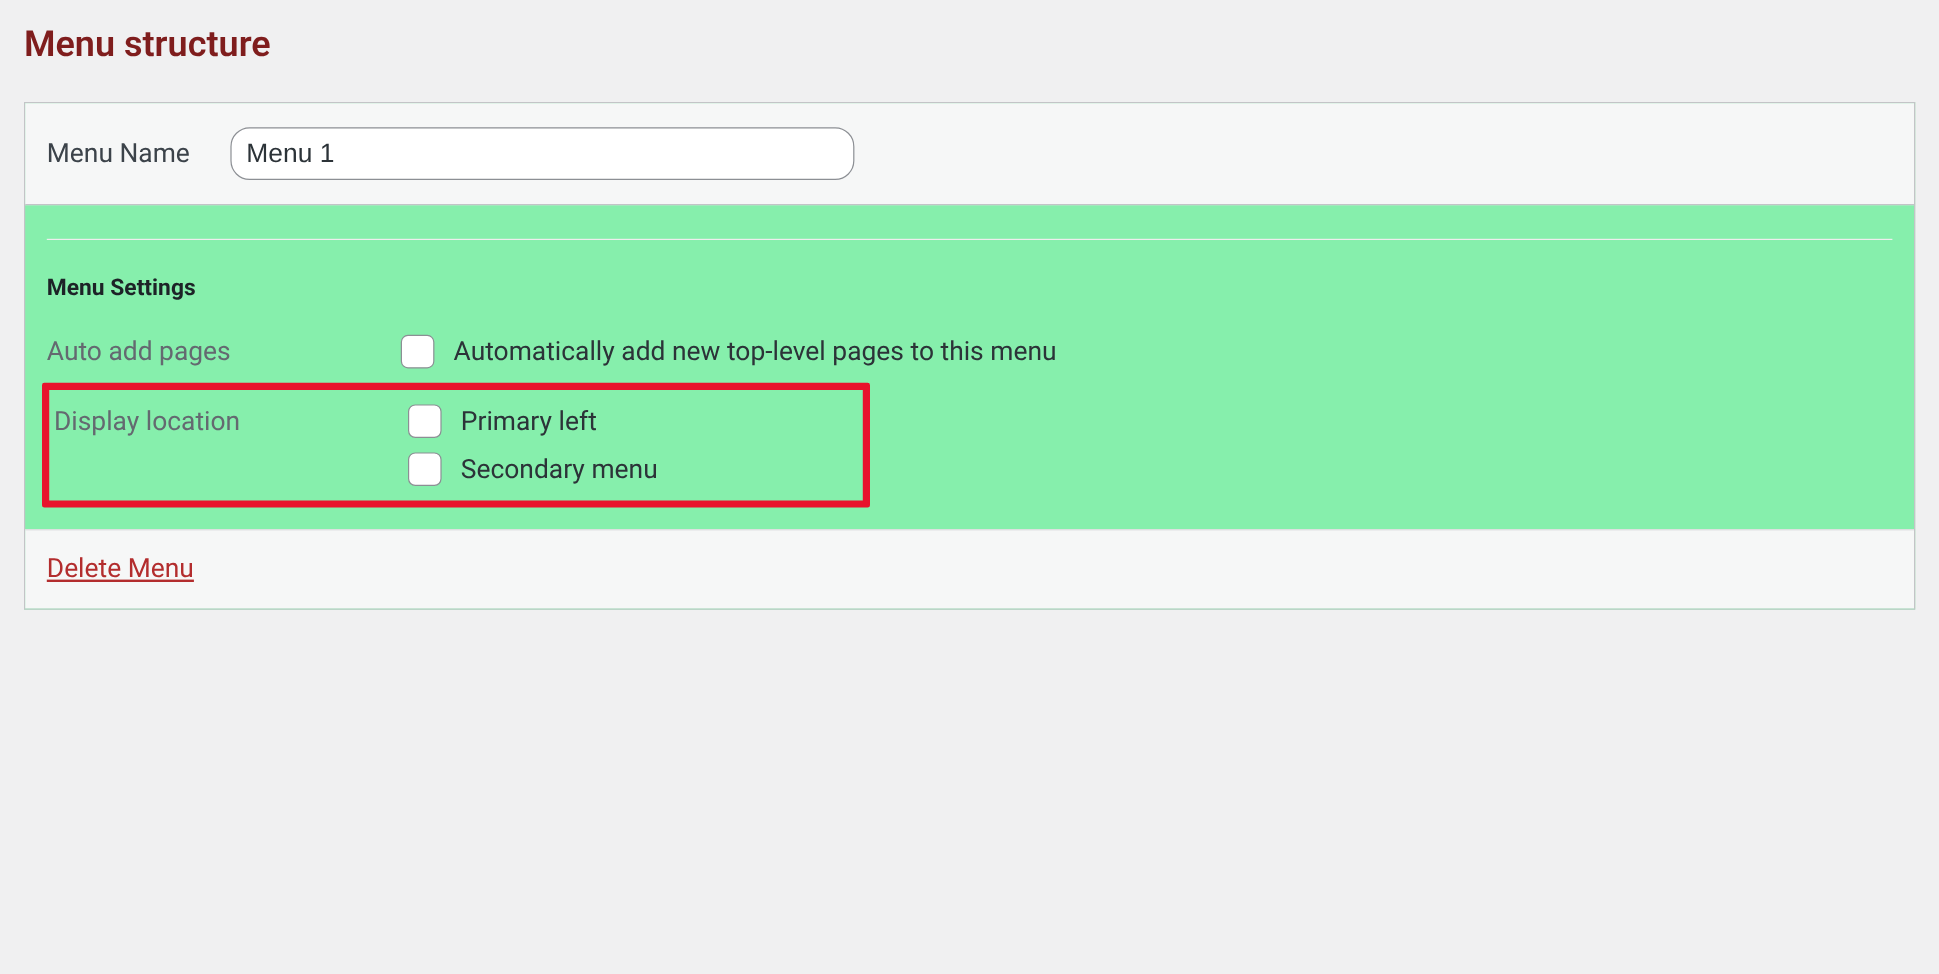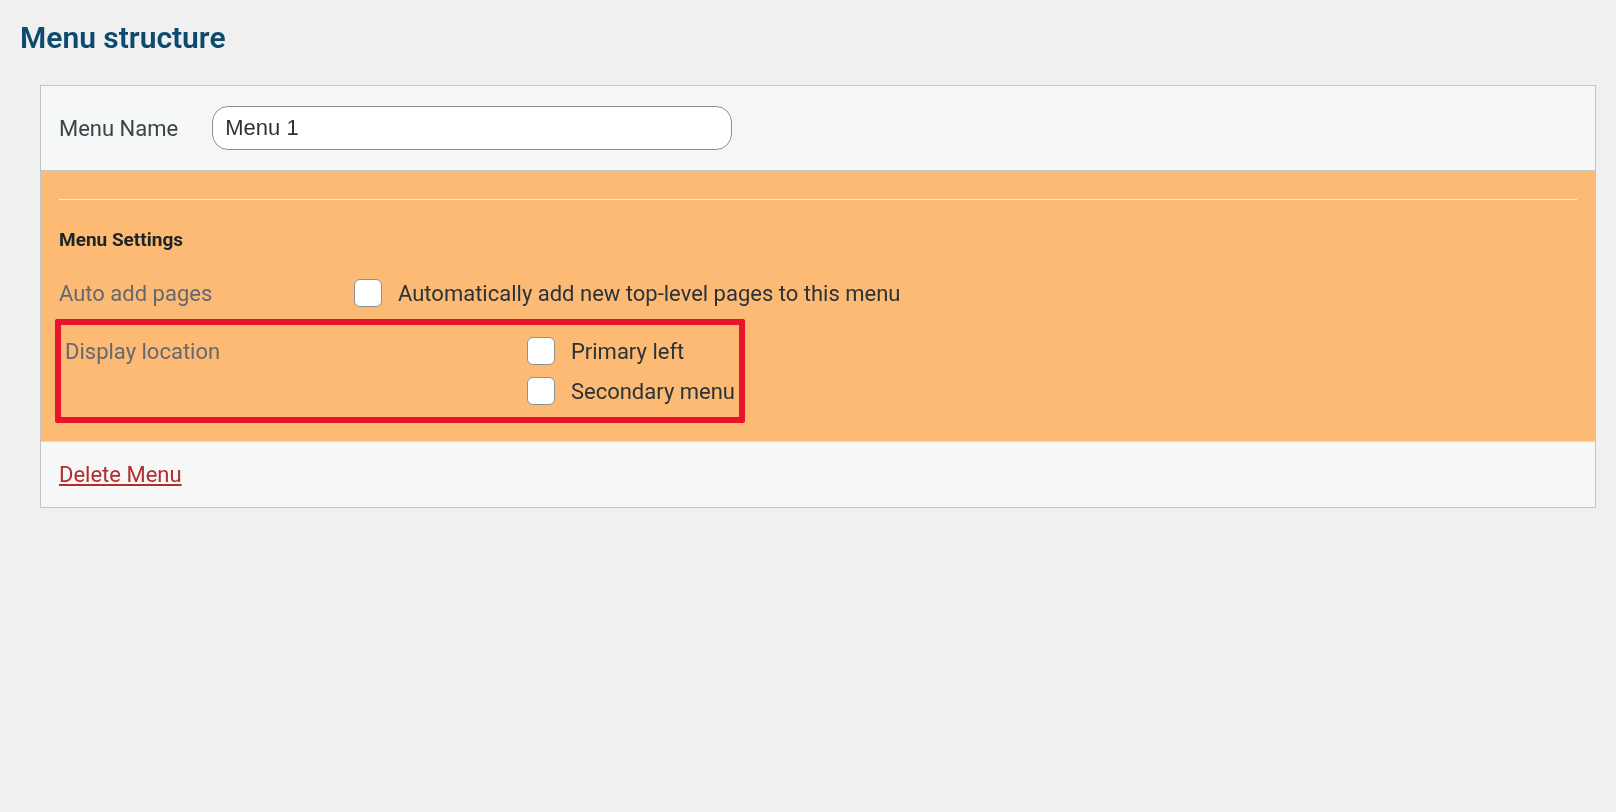--- a/index.html
+++ b/index.html
@@ -9,27 +9,26 @@
     }
     body {
       font-family: -apple-system, BlinkMacSystemFont, "Segoe UI", Roboto, Helvetica, Arial, sans-serif;
       background: #f0f0f1;
       padding: 20px;
       width: 1616px;
     }
     .page-title {
       font-size: 30px;
       font-weight: 600;
-      color: #0c4a6e;
+      color: #7f1d1d;
       margin-bottom: 30px;
     }
     .panel {
       border: 1px solid #c3c4c7;
-      background: #fdba74;
-      margin-left: 20px;
+      background: #86efac;
     }
     .panel-header {
       background: #f6f7f7;
       border-bottom: 1px solid #c3c4c7;
       padding: 20px 18px;
       display: flex;
       align-items: center;
       gap: 34px;
     }
     .menu-name-label {
@@ -154,21 +153,21 @@
       <div class="setting-label">Auto add pages</div>
       <div class="setting-options">
         <div class="checkbox-row">
           <input type="checkbox" class="checkbox" style="">
           <span class="checkbox-label">Automatically add new top-level pages to this menu</span>
         </div>
       </div>
     </div>
 
     <div class="highlight-box">
-      <div class="setting-row" style="margin-bottom:0;justify-content:space-between;">
+      <div class="setting-row" style="margin-bottom:0;">
         <div class="setting-label">Display location</div>
         <div class="setting-options">
           <div class="checkbox-row">
             <input type="checkbox" class="checkbox" style="">
             <span class="checkbox-label">Primary left</span>
           </div>
           <div class="checkbox-row">
             <input type="checkbox" class="checkbox" style="">
             <span class="checkbox-label">Secondary menu</span>
           </div>

